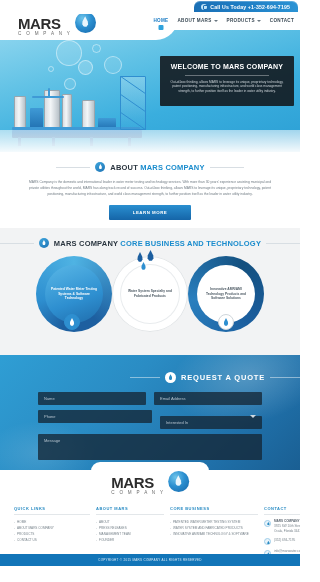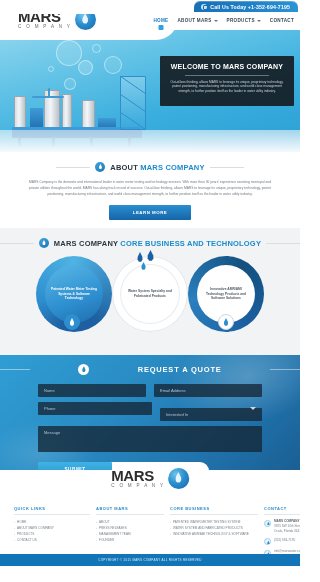--- a/index.html
+++ b/index.html
@@ -35,21 +35,21 @@
 
   
   .header{
     position:absolute; top:0; left:0; width:300px; height:40px; z-index:15;
   }
   .logowhite{
     position:absolute; top:0; left:0; width:178px; height:40px;
     background:#fff; border-radius:0 0 22px 0;
   }
   .logo{ position:absolute; top:9px; left:18px; display:flex; align-items:center; gap:2px;}
-  .logo-text{ display:flex; flex-direction:column; line-height:1;}
+  .logo-text{ display:flex; flex-direction:column; line-height:1;margin-top:7px;}
   .logo-mars{
     font-size:15px; font-weight:bold; color:#2d2d2d; letter-spacing:-0.4px;
     font-family:"Liberation Sans", sans-serif;
   }
   .logo-company{ font-size:4.6px; letter-spacing:1.8px; color:#6b6b6b; margin-top:1px;}
   .logo-badge{
     width:21px;height:21px;border-radius:50%;
     background:radial-gradient(circle at 35% 30%,#6ec4ea 0%,#2b8fd0 45%,#1565a8 100%);
     position:relative; margin-left:1px; box-shadow:0 0 0 1.5px #fff;
   }
@@ -195,21 +195,21 @@
   }
   .quote::before{
     content:""; position:absolute; right:-10px; top:-12px; width:150px;height:90px;
     background:radial-gradient(ellipse at 60% 40%, rgba(255,255,255,.22), rgba(255,255,255,0) 62%);
     transform:rotate(-12deg);
   }
   .quote::after{
     content:""; position:absolute; left:-20px; bottom:-18px; width:120px;height:70px;
     background:radial-gradient(ellipse at 50% 50%, rgba(255,255,255,.12), rgba(255,255,255,0) 65%);
   }
-  .q-head{ display:flex;align-items:center;justify-content:space-between;gap:5px; position:relative; z-index:2;}
+  .q-head{ display:flex;align-items:center;justify-content:flex-end;gap:5px; position:relative; z-index:2;margin-top:8px;}
   .q-rule{ width:30px;height:1px;background:rgba(255,255,255,.45);}
   .q-icon{ width:11px;height:11px;border-radius:50%;background:#ffffff; position:relative;}
   .q-icon::after{ content:""; position:absolute; left:3.6px; top:2.2px; width:3.8px;height:6px;
     background:#2a8cc4; clip-path: polygon(50% 0%, 88% 48%, 92% 74%, 70% 97%, 30% 97%, 8% 74%, 12% 48%);}
   .q-title{ font-size:7.5px;font-weight:bold;color:#fff;letter-spacing:.8px;}
   .form{ position:relative; z-index:2; width:224px; margin:9px auto 0;}
   .frow{ display:flex; gap:8px; margin-bottom:5px;}
   .fin{
     flex:1; height:13px; background:rgba(20,38,54,.78); border:none; border-radius:1px;
     color:#c6d2db; font-size:4px; padding:0 6px; font-family:"Liberation Sans",sans-serif;

